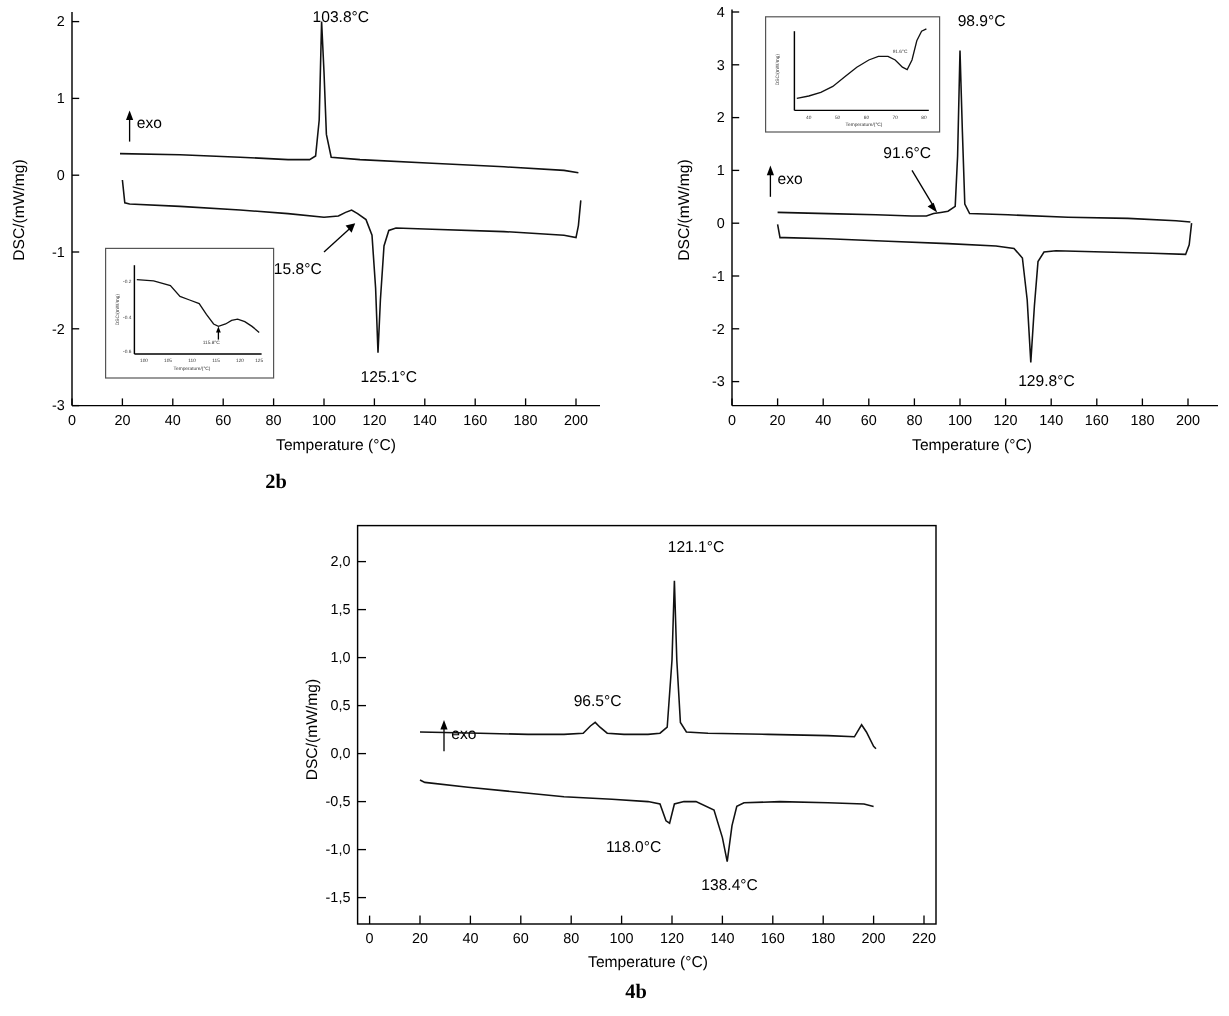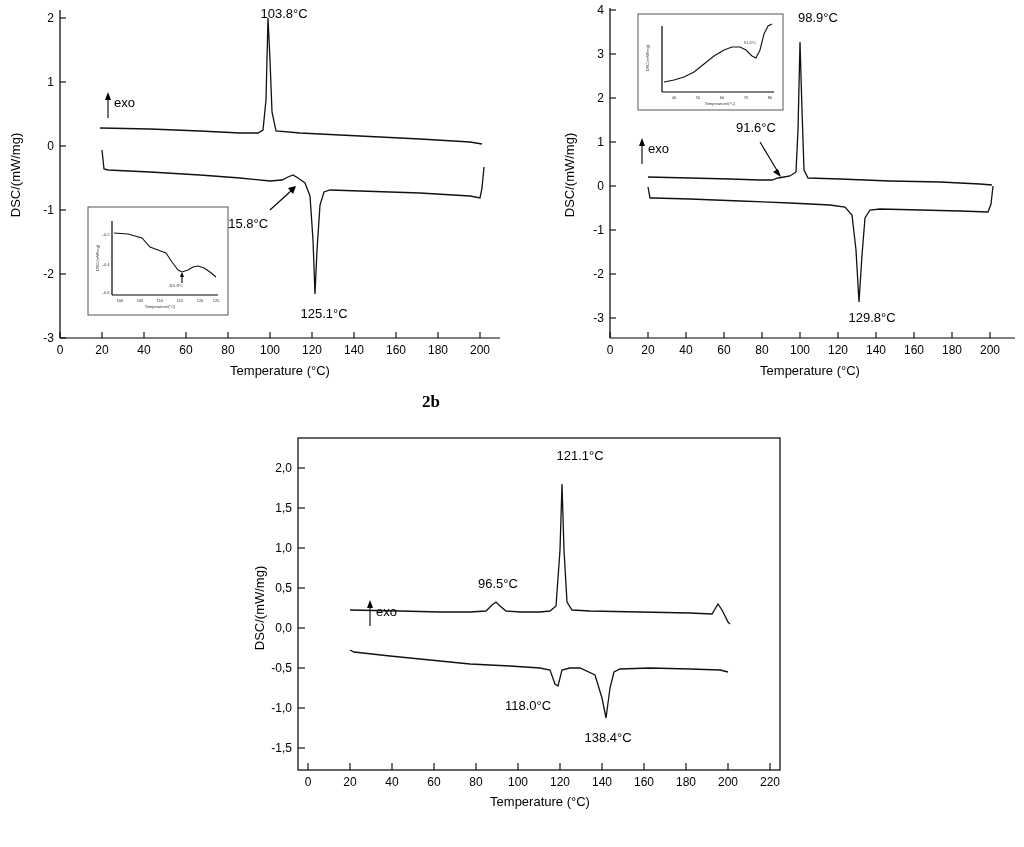--- a/index.html
+++ b/index.html
@@ -19,21 +19,21 @@
     position: absolute;
   }
   #panel-2b { left: 0px;   top: 0px;   width: 520px; height: 420px; }
   #panel-4a { left: 560px; top: 0px;   width: 464px; height: 420px; }
   #panel-4b { left: 250px; top: 430px; width: 560px; height: 415px; }
 
   .plot-svg {
     display: block;
   }
   .panel-caption {
-    text-align: right;
+    text-align: center;
     font-family: "Liberation Serif", serif;
     font-weight: bold;
     font-size: 17px;
     margin-top: 2px;
   }
   #panel-2b .panel-caption { width: 420px; margin-left: 20px; }
   #panel-4a .panel-caption { width: 464px; }
   #panel-4b .panel-caption { width: 560px; }
 
   text {
@@ -294,13 +294,14 @@
 
     <path class="curve" d="M 100,180 L 150,181 L 190,182 L 220,182 L 236,181 L 242,175 L 246,172 L 250,176 L 256,181 L 270,182 L 290,182 L 300,181 L 306,176 L 310,120 L 312,54 L 314,120 L 317,172 L 322,180 L 340,181 L 390,182 L 440,183 L 462,184 L 468,174 L 472,180 L 478,192 L 480,194"></path>
 
     <path class="curve" d="M 100,220 L 104,222 L 140,226 L 180,230 L 220,234 L 260,236 L 290,238 L 300,240 L 305,254 L 308,256 L 312,240 L 320,238 L 330,238 L 345,245 L 352,268 L 356,288 L 360,258 L 364,242 L 370,239 L 400,238 L 440,239 L 470,240 L 478,242"></path>
 
     <text class="annot" x="330" y="30">121.1°C</text>
     <text class="annot" x="248" y="158">96.5°C</text>
     <text class="annot" x="278" y="280">118.0°C</text>
     <text class="annot" x="358" y="312">138.4°C</text>
   </svg>
+  <div class="panel-caption">4b</div>
 </div>
 
 </body></html>

